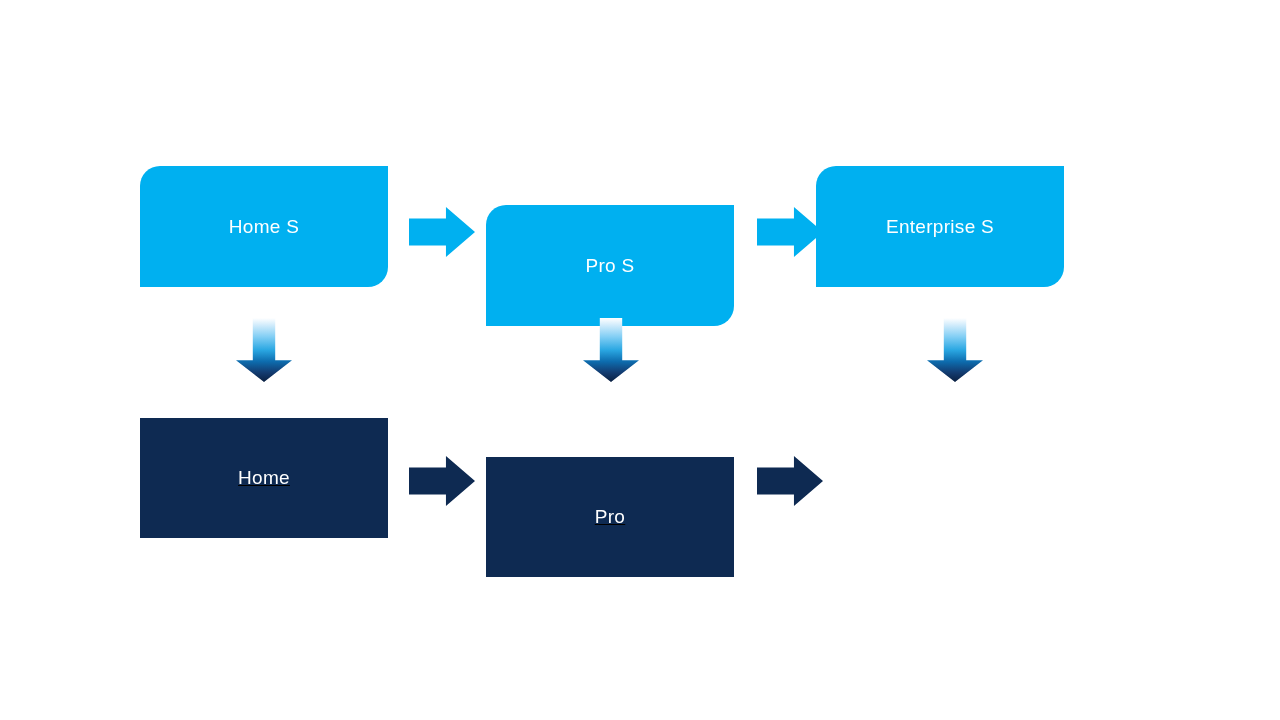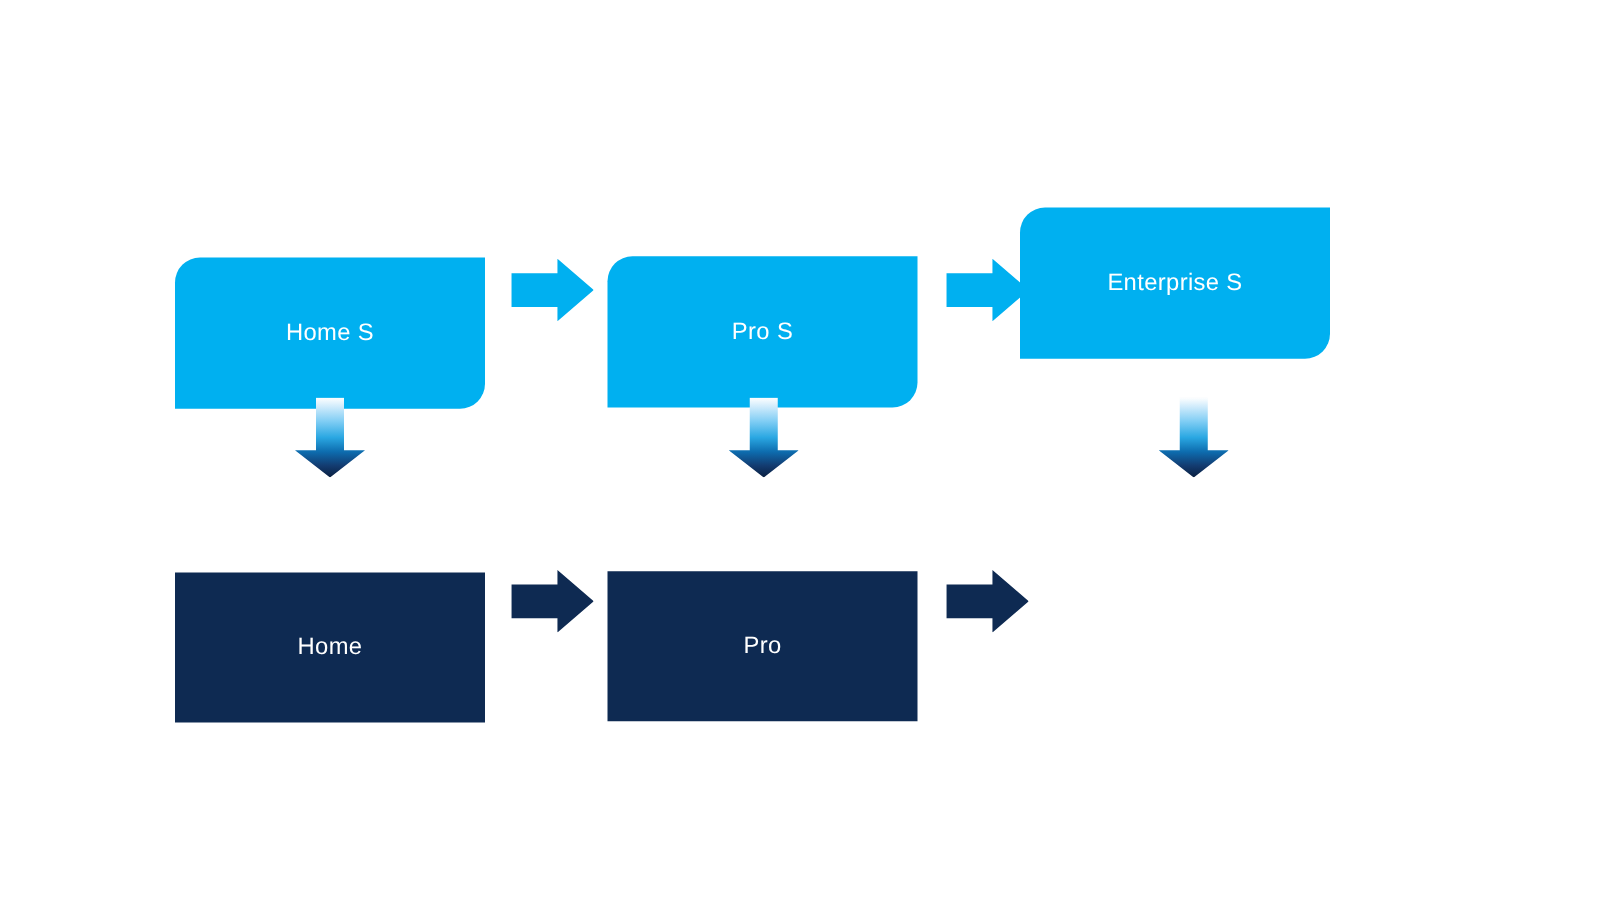--- a/index.html
+++ b/index.html
@@ -34,22 +34,23 @@
   .box-top {
     top: 166px;
     height: 121px;
     background: var(--cyan, #00b0f0);
     border-radius: 20px 0 20px 0; 
   }
   .box-bottom {
     top: 418px;
     height: 120px;
     background: var(--navy, #0e2a52);
+    text-decoration: underline;
   }
-  .col1 { left: 140px; margin-top: 40px; }
+  .col1 { left: 140px; }
   .col2 { left: 486px; margin-top: 39px; }
   .col3 { left: 816px; }
 
   
   .arrow-right {
     position: absolute;
     width: 66px;
     height: 50px;
     clip-path: polygon(0 23%, 56% 23%, 56% 0, 100% 50%, 56% 100%, 56% 77%, 0 77%);
   }

